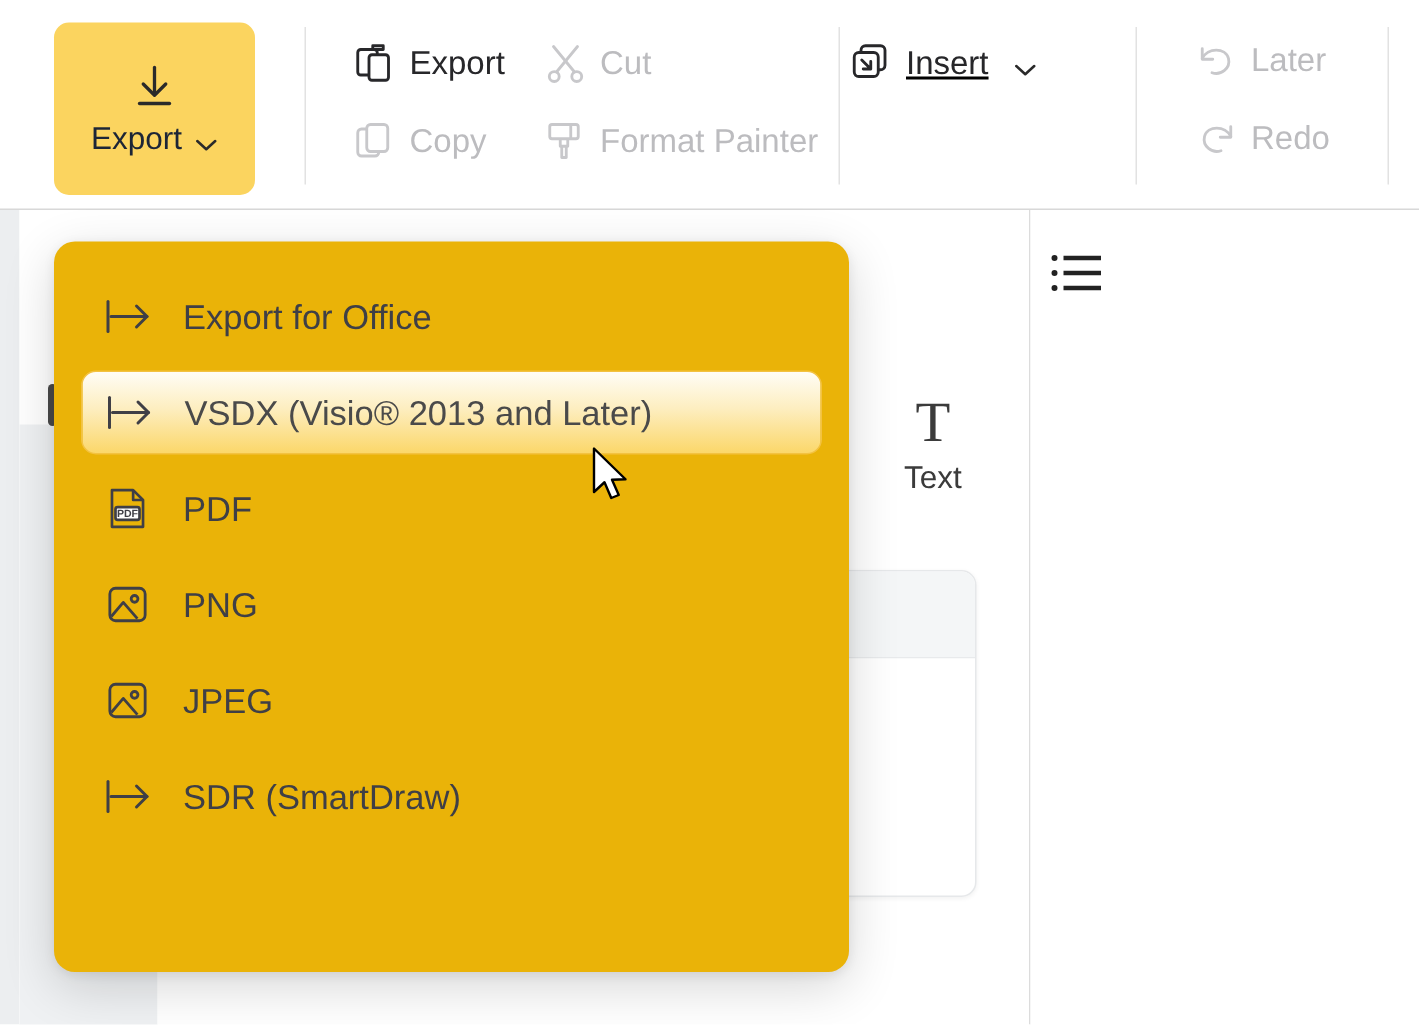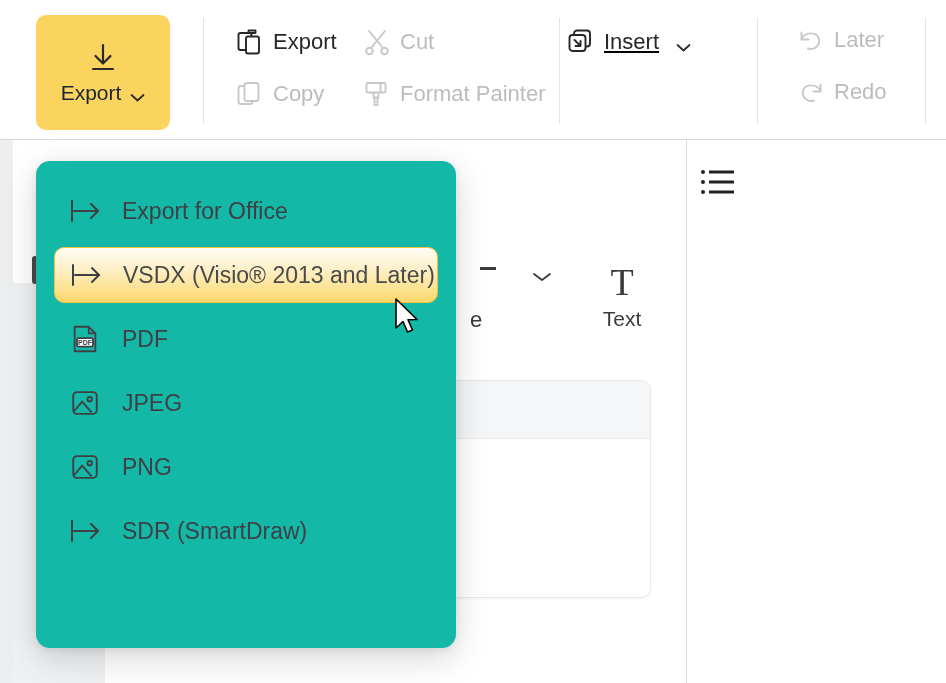--- a/index.html
+++ b/index.html
@@ -80,22 +80,22 @@
   .tool-text .cap { font-size:21px; color:#3b3b3b; margin-top:4px; }
 
   .right-divider { position:absolute; left:686px; top:140px; width:1px; height:543px; background:#dcdcdc; }
   .page-strip { position:absolute; left:687px; top:140px; width:259px; height:543px; background:#ffffff; }
   .list-icon-wrap {
     position:absolute; left:700px; top:165px; width:36px; height:34px; cursor:pointer;
   }
 
   
   .menu {
-    position:absolute; left:36px; top:161px; width:420px; height:487px;
-    background:#14b8a6; border-radius:14px;
+    position:absolute; left:36px; top:161px; width:530px; height:487px;
+    background:#eab308; border-radius:14px;
     box-shadow:0 10px 34px rgba(0,0,0,0.16), 0 2px 8px rgba(0,0,0,0.08);
     padding:22px 18px; z-index:20;
   }
   .mi {
     display:flex; align-items:center; height:56px; padding:0 14px;
     border-radius:10px; cursor:pointer; gap:20px;
     margin-bottom:8px;
   }
   .mi .mi-ic { width:34px; height:34px; flex:none; display:flex; align-items:center; justify-content:center; }
   .mi .mi-lbl { font-size:23px; color:#3f3f46; white-space:nowrap; }
@@ -302,32 +302,32 @@
 
 
     <div class="mi">
       <span class="mi-ic">
         <svg viewBox="0 0 34 34" width="32" height="32" fill="none" stroke="#3f3f46" stroke-width="2" stroke-linejoin="round">
           <rect x="4.5" y="5.5" width="25" height="23" rx="4"></rect>
           <circle cx="22" cy="13" r="2.4"></circle>
           <path d="M5.5 25.5 L14 15.5 L24 27"></path>
         </svg>
       </span>
-      <span class="mi-lbl">JPEG</span>
+      <span class="mi-lbl">PNG</span>
     </div>
 
     <div class="mi">
       <span class="mi-ic">
         <svg viewBox="0 0 34 34" width="32" height="32" fill="none" stroke="#3f3f46" stroke-width="2" stroke-linejoin="round">
           <rect x="4.5" y="5.5" width="25" height="23" rx="4"></rect>
           <circle cx="22" cy="13" r="2.4"></circle>
           <path d="M5.5 25.5 L14 15.5 L24 27"></path>
         </svg>
       </span>
-      <span class="mi-lbl">PNG</span>
+      <span class="mi-lbl">JPEG</span>
     </div>
 
     <div class="mi">
       <span class="mi-ic">
         <svg viewBox="0 0 34 34" width="34" height="34" fill="none" stroke="#3f3f46" stroke-width="2" stroke-linecap="round" stroke-linejoin="round">
           <path d="M4 7 L4 27"></path>
             <path d="M6 17 L30 17"></path>
             <path d="M23 10 L30 17 L23 24"></path>
         </svg>
       </span>

